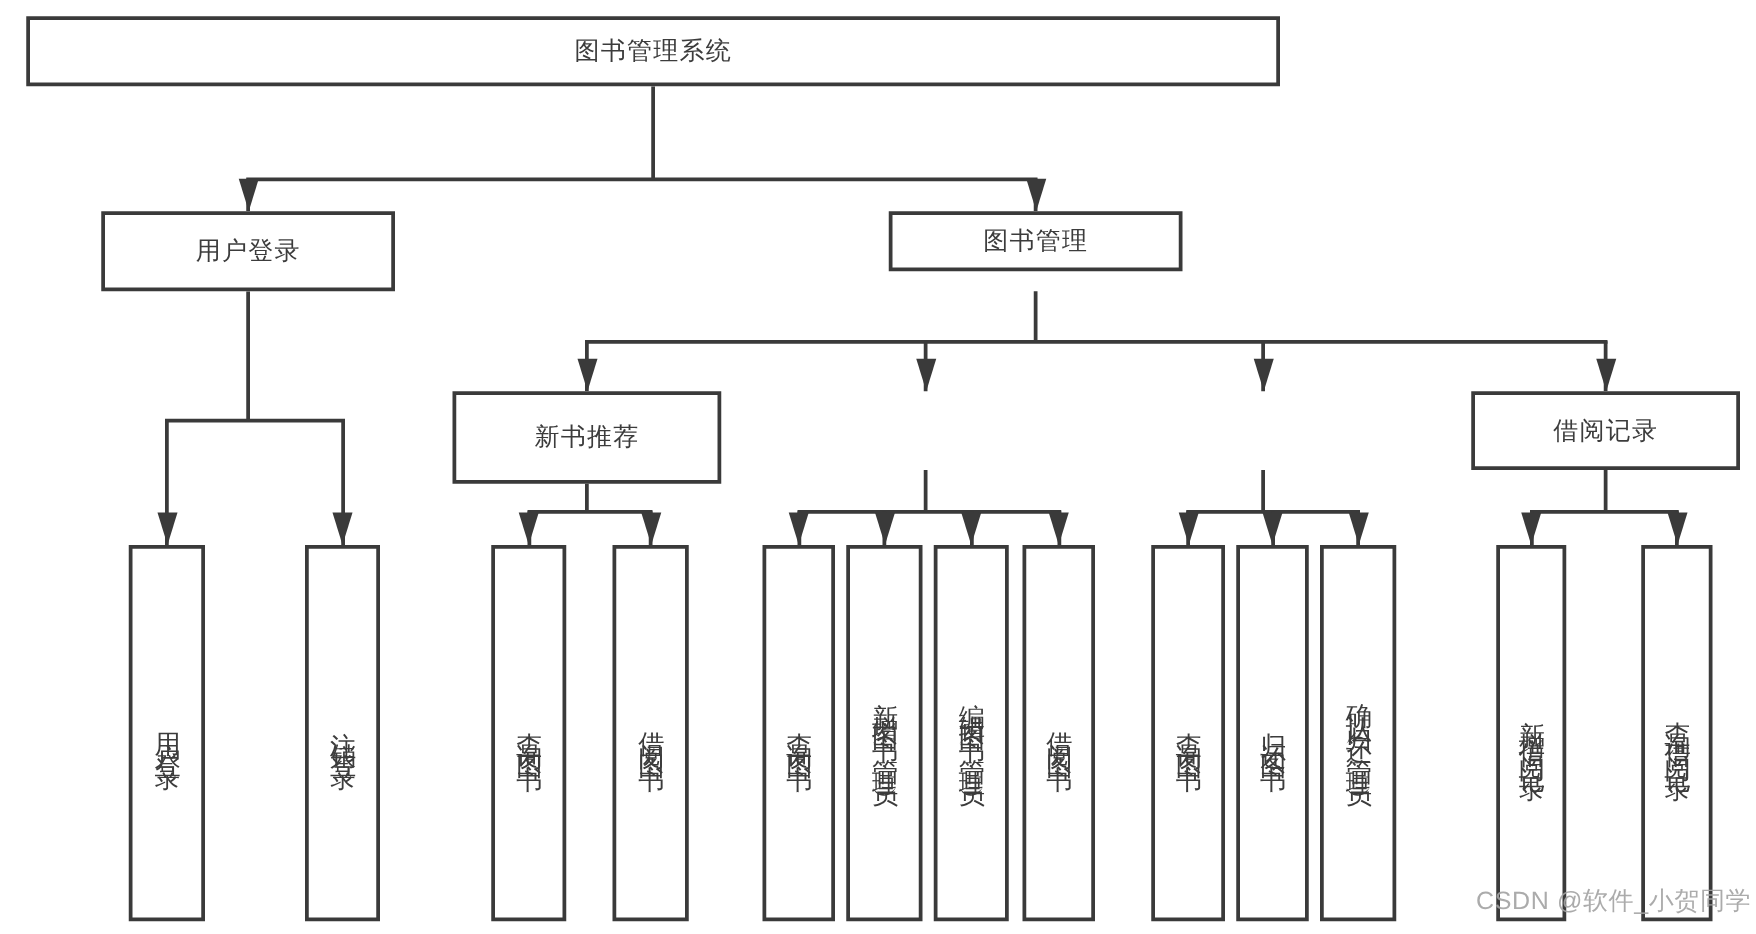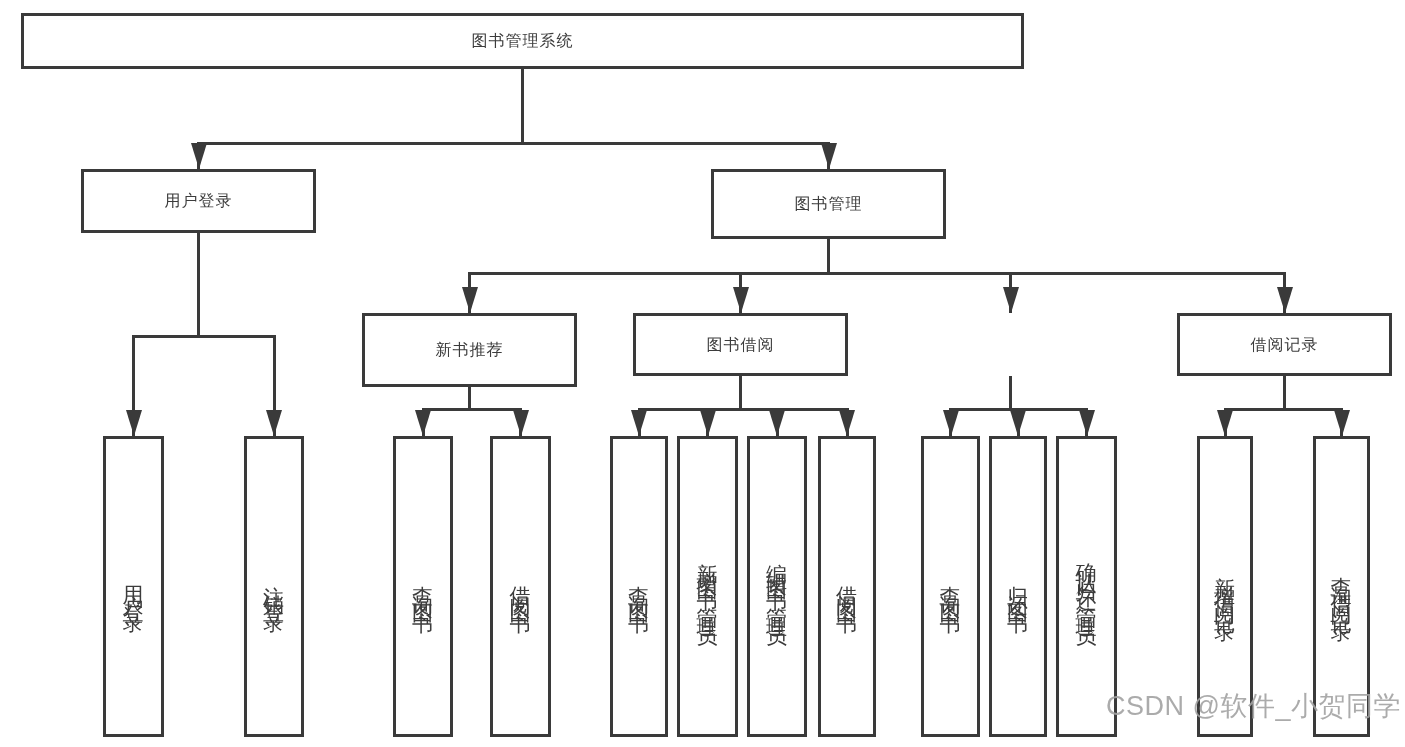--- a/index.html
+++ b/index.html
@@ -21,21 +21,21 @@
     box-sizing:border-box;
     border:3px solid var(--line);
     background:#ffffff;
     display:flex;
     align-items:center;
     justify-content:center;
     color:var(--text);
     z-index:2;
   }
   .node .lbl{
-    font-size:16px;
+    font-size:20px;
     line-height:1;
     white-space:nowrap;
     letter-spacing:1px;
   }
   .node.vertical .lbl{
     writing-mode:vertical-rl;
     text-orientation:mixed;
     font-size:21px;
     letter-spacing:9px;
     white-space:normal;
@@ -49,22 +49,22 @@
     position:absolute;
     width:0;height:0;
     border-left:8px solid transparent;
     border-right:8px solid transparent;
     border-top:26px solid var(--line);
     z-index:3;
   }
   .watermark{
     position:absolute;
     right:4px;
-    bottom:23px;
-    font-size:27px;
+    bottom:13px;
+    font-size:20px;
     color:var(--wm);
     opacity:0.9;
     z-index:5;
     letter-spacing:0.5px;
     white-space:nowrap;
   }
 </style>
 </head>
 <body>
 
@@ -121,28 +121,25 @@
     <div class="seg" style="left: 1223.5px; top: 409px; width: 3px; height: 27px;"></div>
     <div class="arrow" style="left: 1217px; top: 410px;"></div>
     <div class="seg" style="left: 1340px; top: 409px; width: 3px; height: 27px;"></div>
     <div class="arrow" style="left: 1333.5px; top: 410px;"></div>
     <div class="node" style="left: 21px; top: 13px; width: 1003px; height: 56px;">
       <span class="lbl">图书管理系统</span>
     </div>
     <div class="node" style="left: 81px; top: 169px; width: 235px; height: 64px;">
       <span class="lbl">用户登录</span>
     </div>
-    <div class="node" style="left: 711px; top: 169px; width: 235px; height: 70px;">
+    <div class="node" style="left: 711px; top: 169px; width: 235px; height: 48px;">
       <span class="lbl">图书管理</span>
     </div>
     <div class="node" style="left: 362px; top: 313px; width: 215px; height: 74px;">
       <span class="lbl">新书推荐</span>
-    </div>
-    <div class="node" style="left: 633px; top: 313px; width: 215px; height: 63px;">
-      <span class="lbl">图书借阅</span>
     </div>
     <div class="node" style="left: 1177px; top: 313px; width: 215px; height: 63px;">
       <span class="lbl">借阅记录</span>
     </div>
     <div class="node vertical" style="left: 103px; top: 436px; width: 61px; height: 301px;">
       <span class="lbl">用户登录</span>
     </div>
     <div class="node vertical" style="left: 244px; top: 436px; width: 60px; height: 301px;">
       <span class="lbl">注销登录</span>
     </div>

